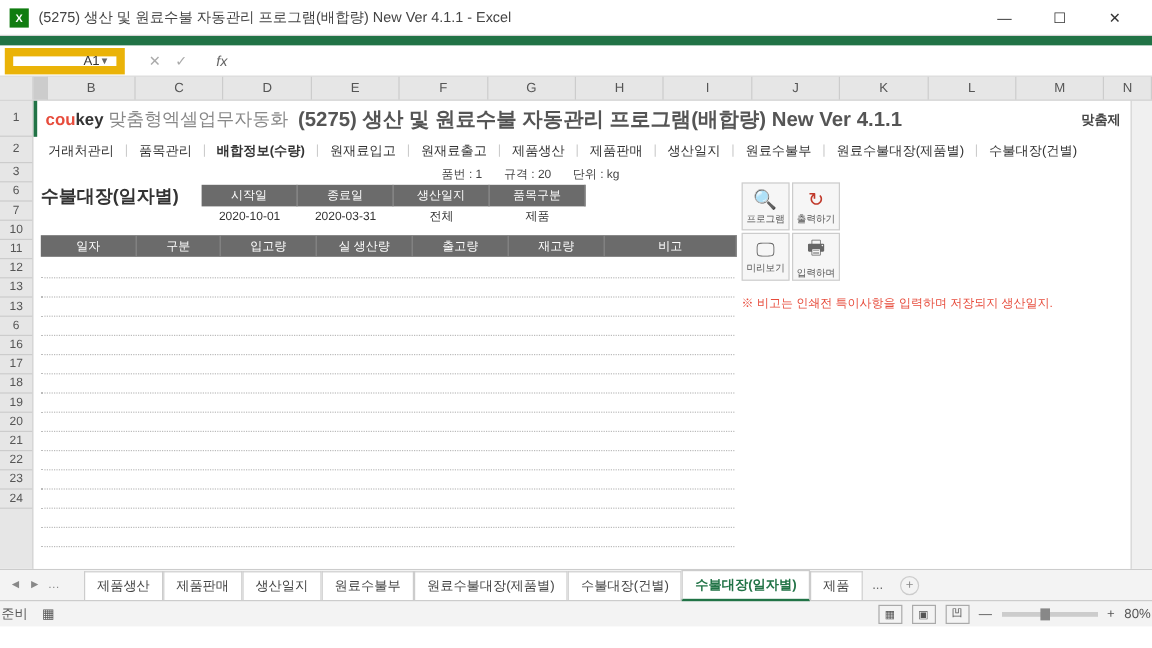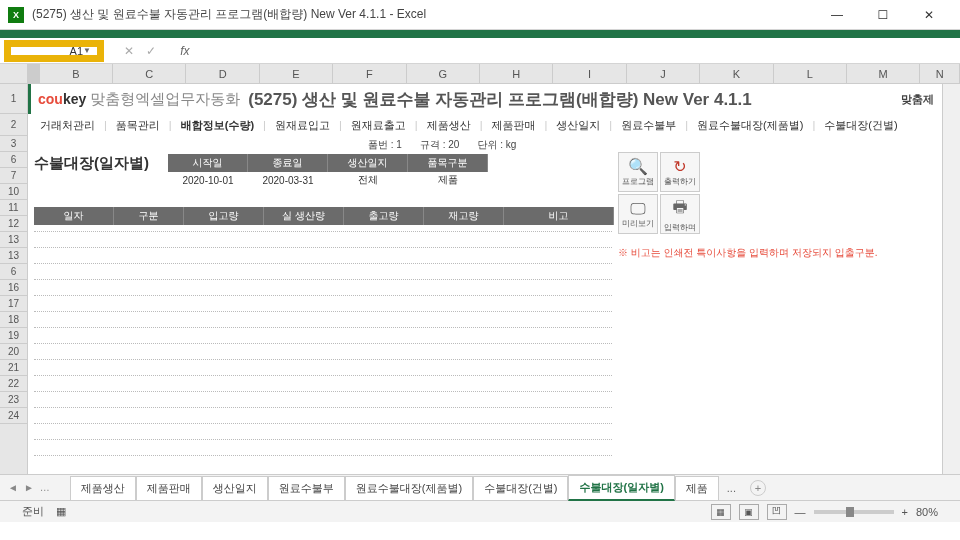--- a/index.html
+++ b/index.html
@@ -36,36 +36,36 @@
 .menu-row{height:22px;display:flex;align-items:center;gap:3px;padding-left:6px;font-size:11px;color:#333}
 .menu-item{padding:0 6px}
 .menu-sep{color:#ccc}
 .menu-bold{font-weight:bold}
 .info-row{height:16px;display:flex;align-items:flex-end;font-size:10px;color:#444;padding-left:340px;gap:18px}
 .section-title{position:absolute;left:6px;top:70px;font-size:15px;font-weight:bold;color:#333}
 .filter-head{position:absolute;left:140px;top:70px;display:flex}
 .filter-cell{height:18px;background:#6b6b6b;color:#fff;font-size:10px;display:flex;align-items:center;justify-content:center;border-right:1px solid #888}
 .filter-vals{position:absolute;left:140px;top:88px;display:flex}
 .filter-val{height:16px;font-size:10px;display:flex;align-items:center;justify-content:center;color:#333}
-.table-head{position:absolute;left:6px;top:123px;display:flex}
+.table-head{position:absolute;left:6px;top:112px;display:flex}
 .th{height:18px;background:#6b6b6b;color:#fff;font-size:10px;display:flex;align-items:center;justify-content:center;border-right:1px solid #888}
 .dotted-lines{position:absolute;left:6px;top:132px;right:330px}
 .dl{height:16px;border-bottom:1px dotted #bbb}
 .action-btns{position:absolute;left:590px;top:68px;display:flex;flex-wrap:wrap;width:90px;gap:2px}
 .abtn{width:40px;height:40px;border:1px solid #ccc;background:#f6f6f6;display:flex;flex-direction:column;align-items:center;justify-content:center;font-size:8px;color:#555}
 .abtn .ico{font-size:16px;color:#666}
 .abtn.red .ico{color:#c0392b}
 .note{position:absolute;left:590px;top:162px;font-size:10px;color:#e74c3c}
 .tabs-row{height:26px;display:flex;align-items:center;background:#f3f3f3;border-top:1px solid #ccc;padding-left:8px}
 .tab-nav{display:flex;gap:6px;color:#888;font-size:10px;margin-right:20px}
 .tab{padding:4px 10px;border:1px solid #ccc;background:#fff;font-size:11px;color:#444;border-bottom:none}
 .tab.active{border-bottom:2px solid #217346;color:#217346;font-weight:bold;background:#fff}
 .tab-more{padding:4px 8px;color:#666}
 .tab-add{margin-left:6px;color:#888;border:1px solid #ccc;border-radius:50%;width:16px;height:16px;display:flex;align-items:center;justify-content:center;font-size:11px}
-.statusbar{height:22px;background:#f3f3f3;border-top:1px solid #ccc;display:flex;align-items:center;padding:0 22px;font-size:11px;color:#555}
+.statusbar{height:22px;background:#f3f3f3;border-top:1px solid #ccc;display:flex;align-items:center;padding:0 1px;font-size:11px;color:#555}
 .statusbar .sb-left{display:flex;gap:12px;align-items:center}
 .statusbar .sb-right{margin-left:auto;display:flex;align-items:center;gap:8px}
 .view-btn{width:20px;height:16px;border:1px solid #aaa;display:flex;align-items:center;justify-content:center;font-size:9px}
 .zoom-slider{width:80px;height:4px;background:#ccc;position:relative}
 .zoom-slider::after{content:"";position:absolute;left:40%;top:-3px;width:8px;height:10px;background:#888}
 .vscroll{width:18px;background:#f0f0f0;border-left:1px solid #ccc}
 </style>
 </head>
 <body>
 
@@ -228,21 +228,21 @@
       <div class="abtn">
           <span class="ico">🖵</span>
           <span>미리보기</span>
         </div>
       <div class="abtn">
           <span class="ico">🖶</span>
           <span>입력하며</span>
         </div>
     </div>
 
-    <div class="note">※ 비고는 인쇄전 특이사항을 입력하며 저장되지 입출구분.</div>
+    <div class="note">※ 비고는 인쇄전 특이사항을 입력하며 저장되지 생산일지.</div>
   </div>
 
   <div class="vscroll"></div>
 </div>
 
 <div class="tabs-row">
   <div class="tab-nav">
     <span>◄</span>
     <span>►</span>
     <span>…</span>

